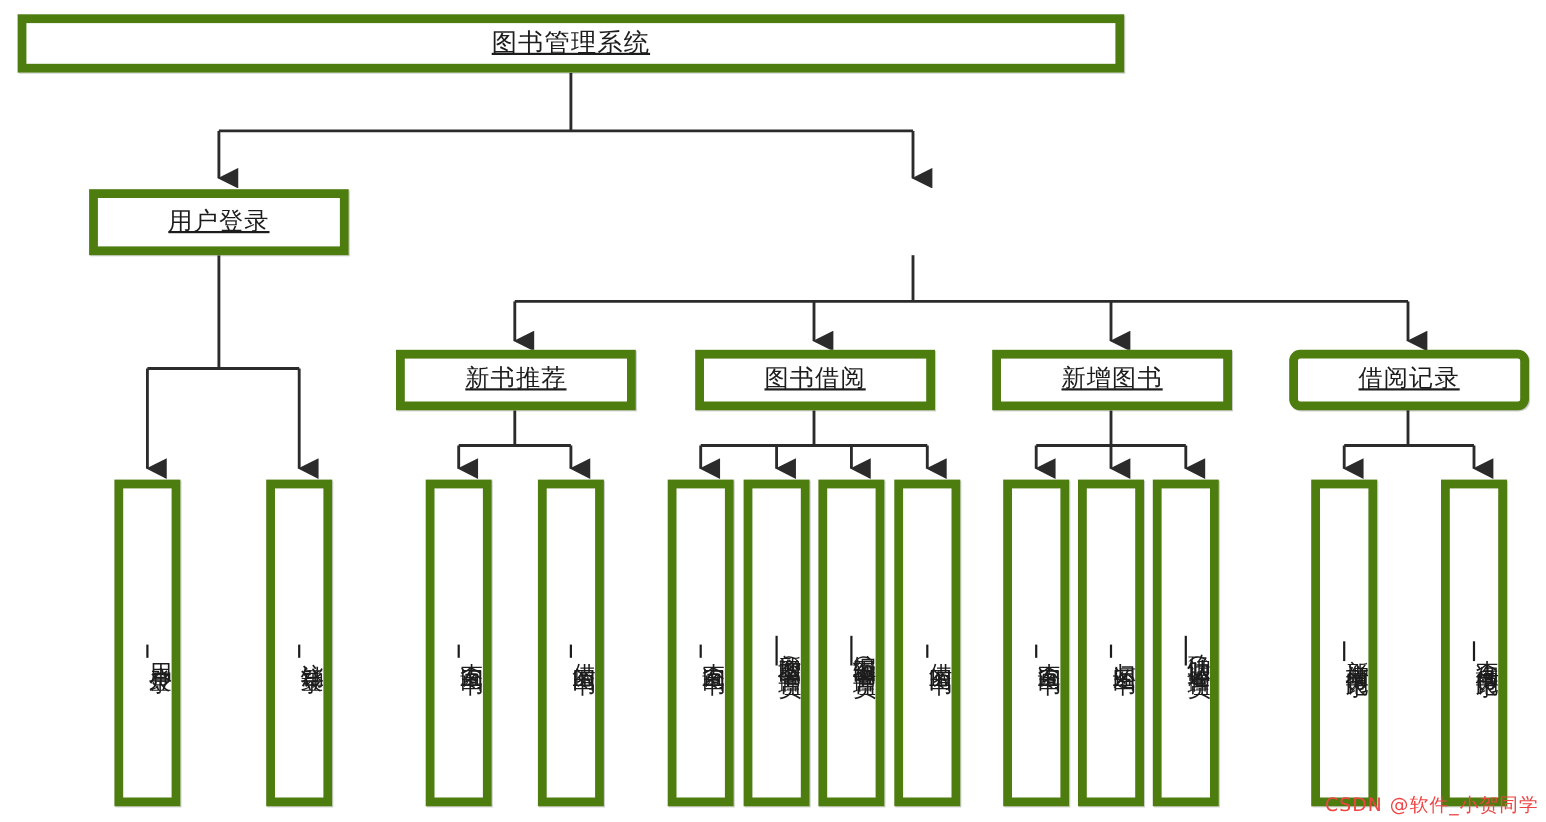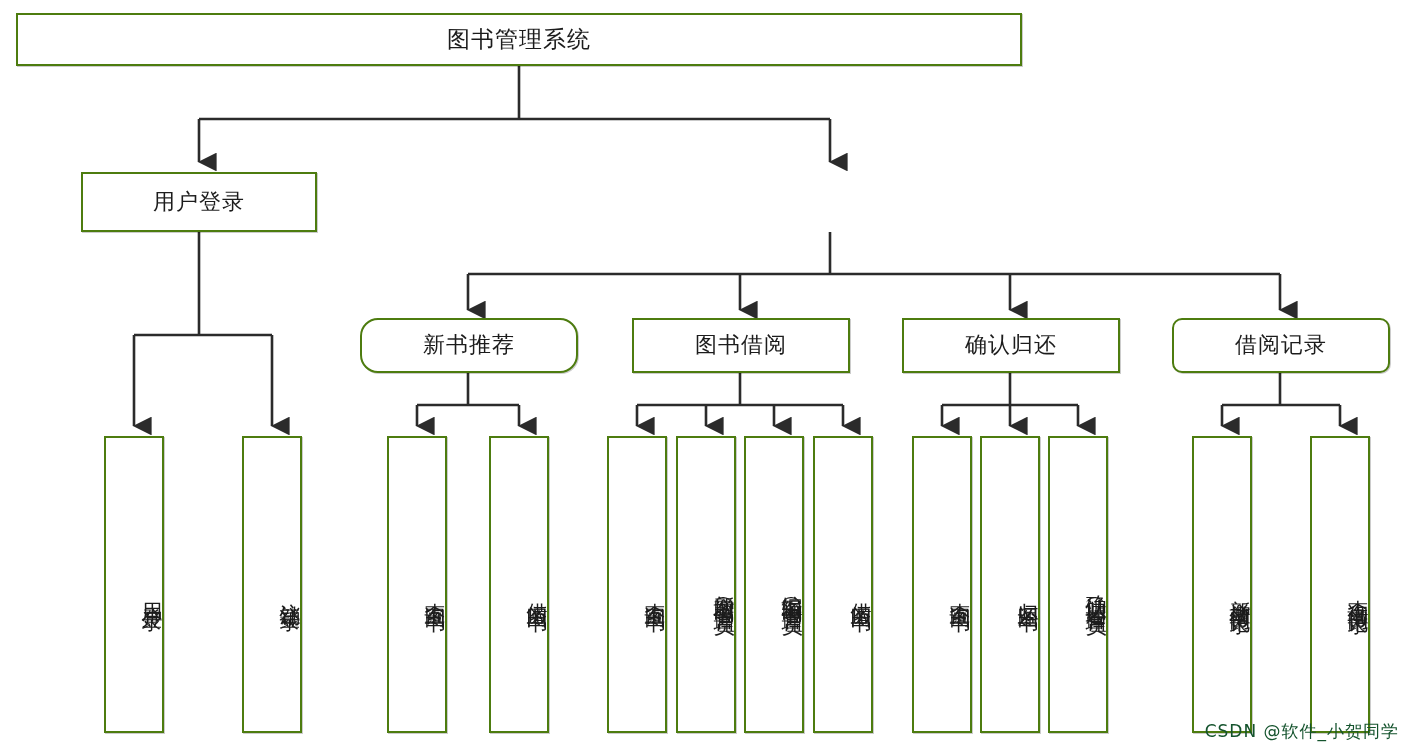--- a/index.html
+++ b/index.html
@@ -10,27 +10,28 @@
     font-family:"DejaVu Sans","Liberation Sans",sans-serif;
     overflow:hidden;
     position:relative;
   }
   #stage{position:absolute;left:0;top:0;width:1405px;height:747px;}
   svg.wires{position:absolute;left:0;top:0;width:1405px;height:747px;pointer-events:none;}
 
   .node{
     position:absolute;
     background:#ffffff;
-    border:2px solid #4d7c0f;
+    border:8px solid #4d7c0f;
     box-sizing:border-box;
     box-shadow:1px 1px 0 rgba(0,0,0,0.20);
     display:flex;
     align-items:center;
     justify-content:center;
     color:#1c1c1c;
+    text-decoration:underline;
   }
   .node.horiz{
     font-size:22px;
     letter-spacing:1px;
     line-height:1.1;
   }
   .node.root{font-size:23px;}
   .node.vert{
     font-size:21px;
     writing-mode:vertical-rl;
@@ -45,21 +46,21 @@
     writing-mode:vertical-rl;
     text-orientation:upright;
     display:block;
     white-space:nowrap;
   }
   .watermark{
     position:absolute;
     right:6px;
     bottom:4px;
     font-size:17px;
-    color:#14532d;
+    color:#ef4444;
     letter-spacing:1px;
     white-space:nowrap;
     user-select:none;
   }
 </style>
 </head>
 <body>
 
 <div id="stage">
 
@@ -114,28 +115,28 @@
   </svg>
 
   <div class="node horiz root" style="left:16px;top:13px;width:1006px;height:53px;">
     <span class="lbl">图书管理系统</span>
   </div>
 
   <div class="node horiz" style="left:81px;top:172px;width:236px;height:60px;">
     <span class="lbl">用户登录</span>
   </div>
 
-  <div class="node horiz" style="left:360px;top:318px;width:218px;height:55px;border-radius:18px;">
+  <div class="node horiz" style="left:360px;top:318px;width:218px;height:55px;">
     <span class="lbl">新书推荐</span>
   </div>
   <div class="node horiz" style="left:632px;top:318px;width:218px;height:55px;">
     <span class="lbl">图书借阅</span>
   </div>
   <div class="node horiz" style="left:902px;top:318px;width:218px;height:55px;">
-    <span class="lbl">确认归还</span>
+    <span class="lbl">新增图书</span>
   </div>
   <div class="node horiz" style="left:1172px;top:318px;width:218px;height:55px;border-radius:10px;">
     <span class="lbl">借阅记录</span>
   </div>
 
   <div class="node vert" style="left:104px;top:436px;width:60px;height:297px;">
     <span class="lbl">用户登录</span>
   </div>
   <div class="node vert" style="left:242px;top:436px;width:60px;height:297px;">
     <span class="lbl">注销登录</span>

